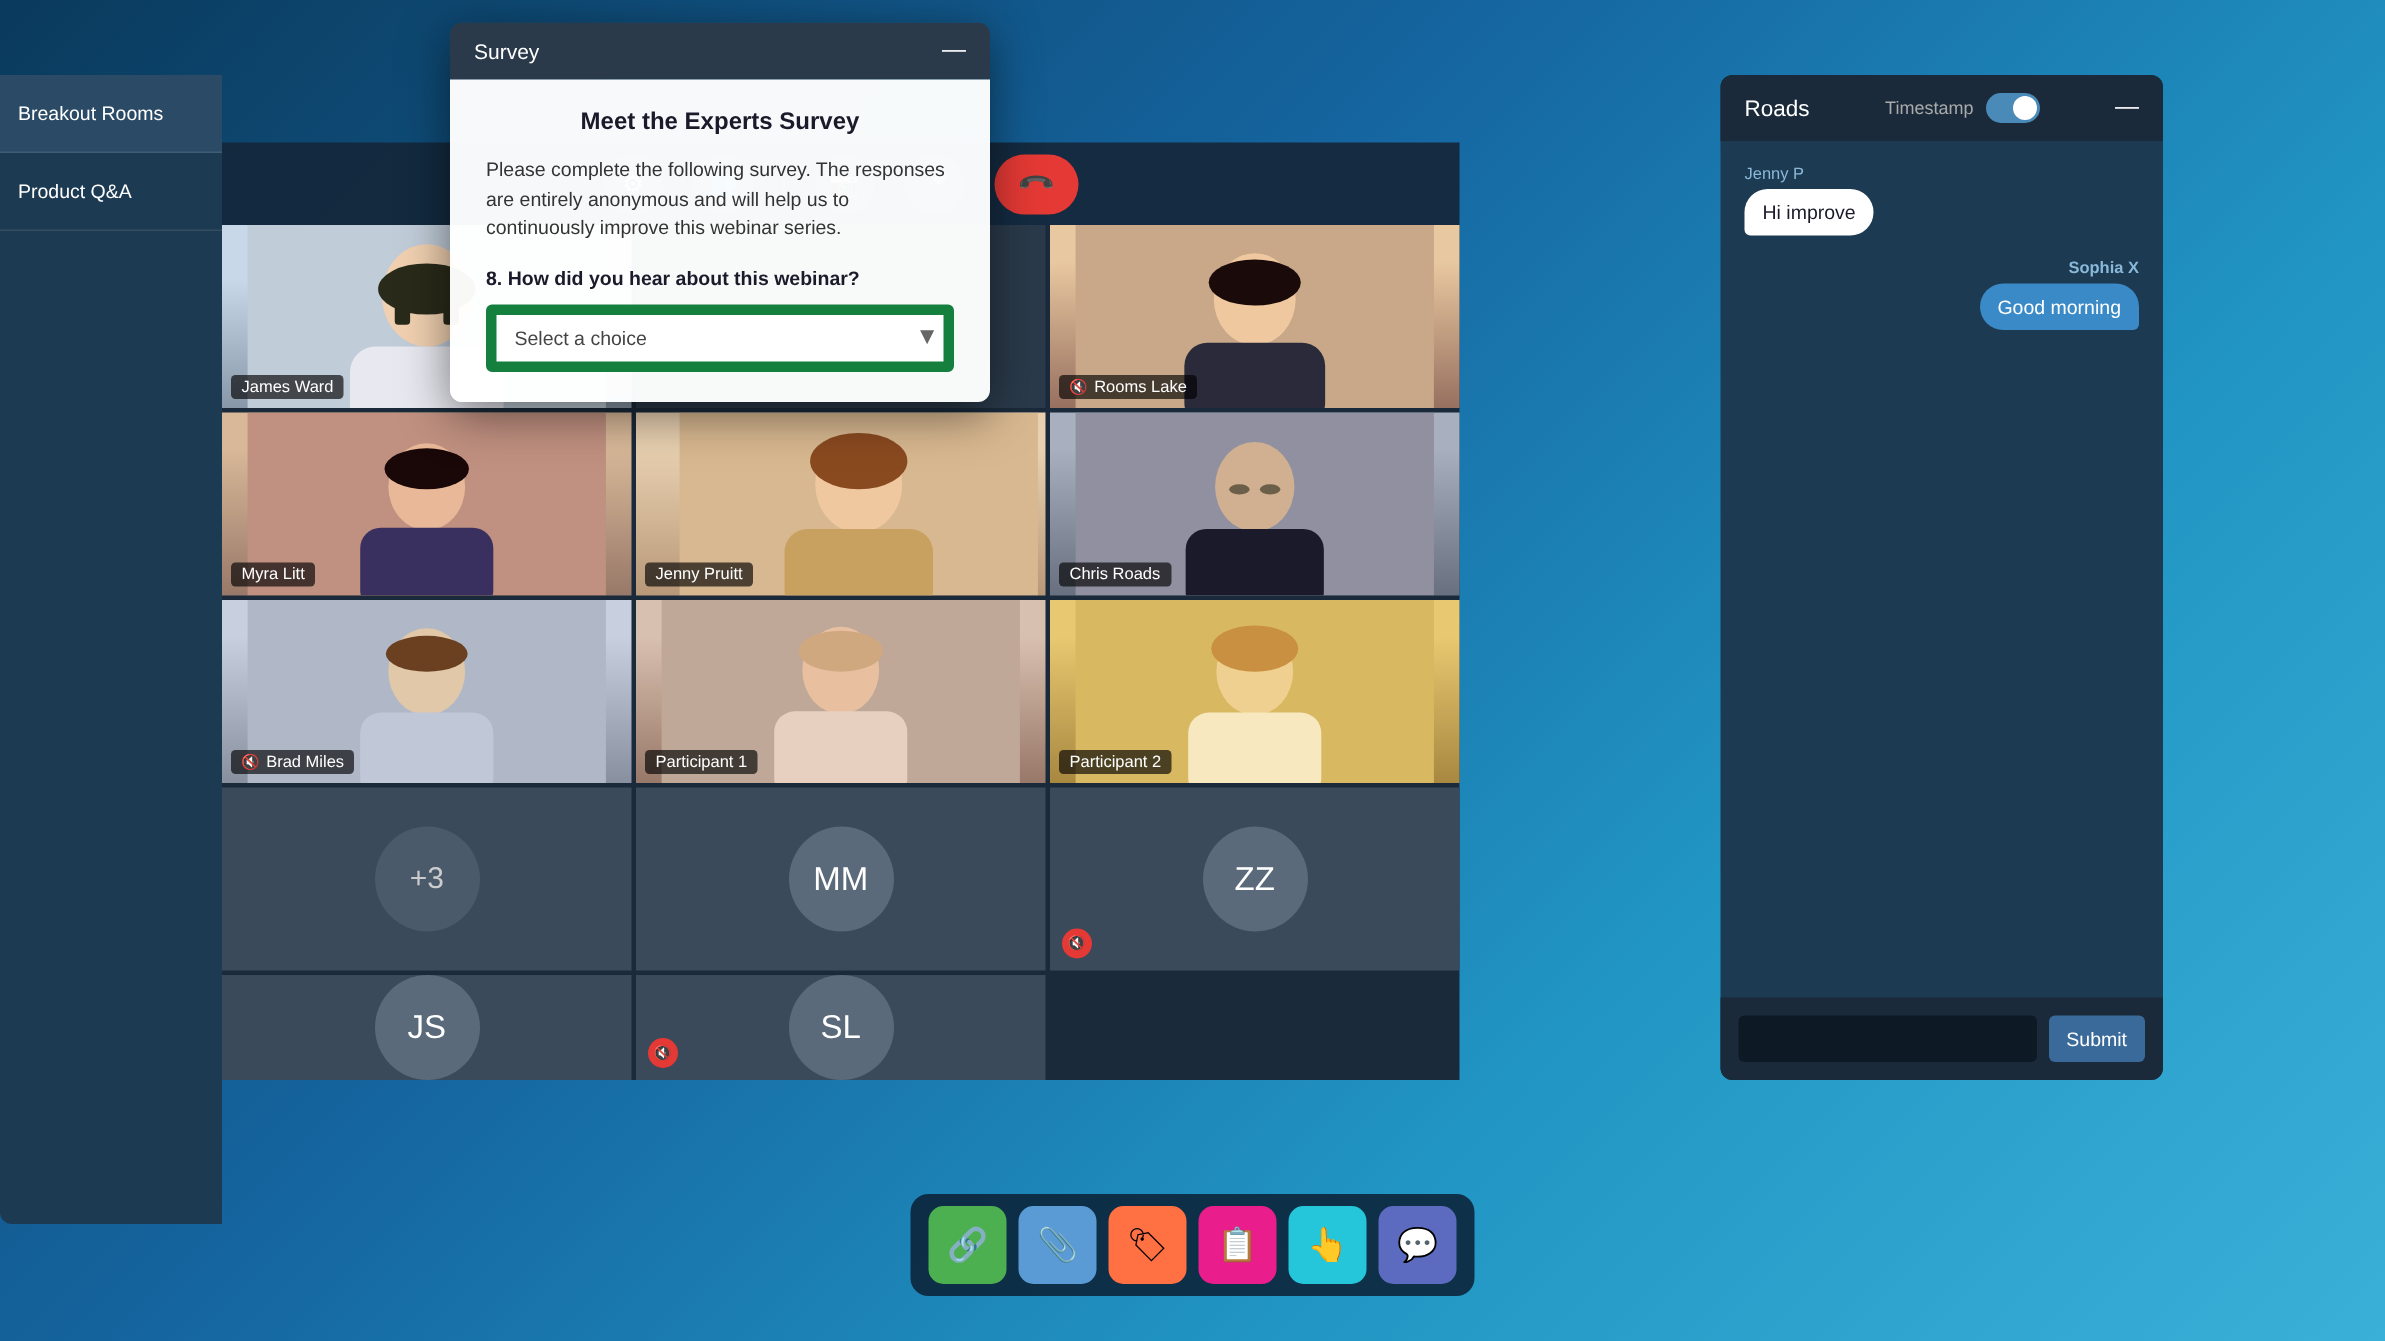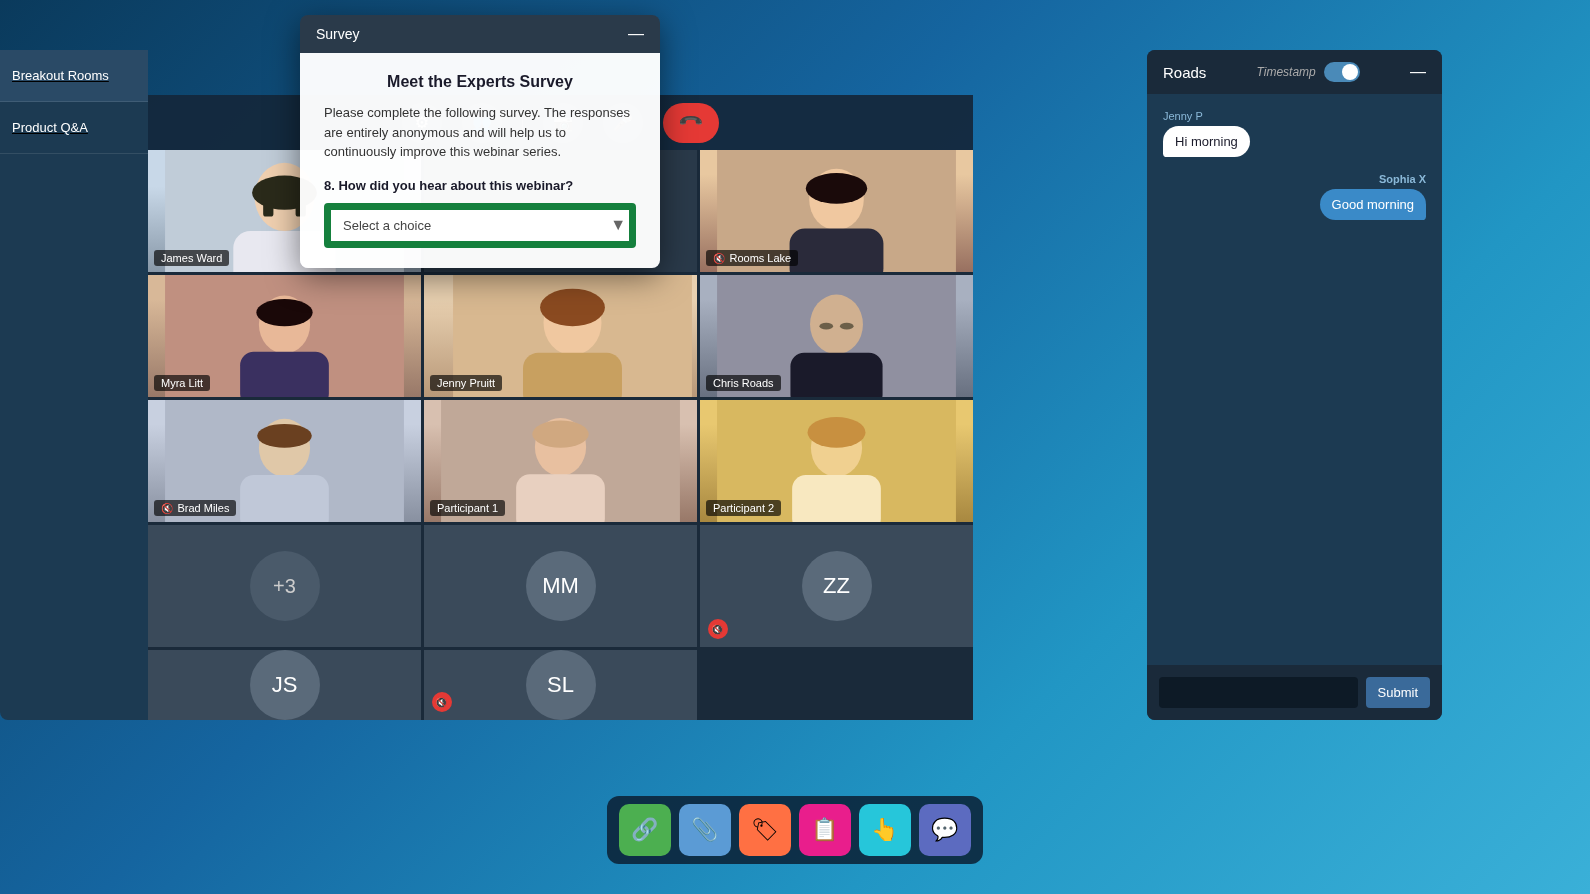--- a/index.html
+++ b/index.html
@@ -11,24 +11,23 @@
       font-family: -apple-system, BlinkMacSystemFont, 'Segoe UI', sans-serif;
       position: relative;
     }
 
     
     .sidebar {
       position: absolute;
       left: 0;
       top: 50px;
       width: 148px;
-      height: 670px;
+      height: 766px;
       background: #1c3a52;
       border-radius: 8px 0 0 8px;
-      text-decoration: underline;
     }
     .sidebar-item {
       padding: 18px 12px;
       color: #fff;
       font-size: 13px;
       font-weight: 500;
       cursor: pointer;
       border-bottom: 1px solid rgba(255,255,255,0.1);
     }
     .sidebar-item.active {
@@ -223,21 +222,20 @@
       font-size: 15px;
       font-weight: 500;
       border-radius: 8px 8px 0 0;
     }
     .chat-timestamp {
       display: flex;
       align-items: center;
       gap: 8px;
       font-size: 12px;
       color: #aaa;
-      font-style: italic;
     }
     .toggle-switch {
       width: 36px;
       height: 20px;
       border-radius: 10px;
       background: #4a8ab8;
       position: relative;
       cursor: pointer;
     }
     .toggle-switch::after {
@@ -572,21 +570,21 @@
     <div class="chat-timestamp">
       <span>Timestamp</span>
       <div class="toggle-switch"></div>
     </div>
     <button style="background:none;border:none;color:#fff;cursor:pointer;font-size:16px;">—</button>
   </div>
   <div class="chat-messages">
 
     <div class="chat-msg-group">
       <span class="chat-sender">Jenny P</span>
-      <div class="chat-bubble left">Hi morning</div>
+      <div class="chat-bubble left">Hi improve</div>
     </div>
 
     <div class="chat-msg-group" style="align-items:flex-end;">
       <span class="chat-sender right">Sophia X</span>
       <div class="chat-bubble right">Good morning</div>
     </div>
   </div>
   <div class="chat-input-area">
     <input type="text" class="chat-input" style="">
     <button class="chat-submit">

